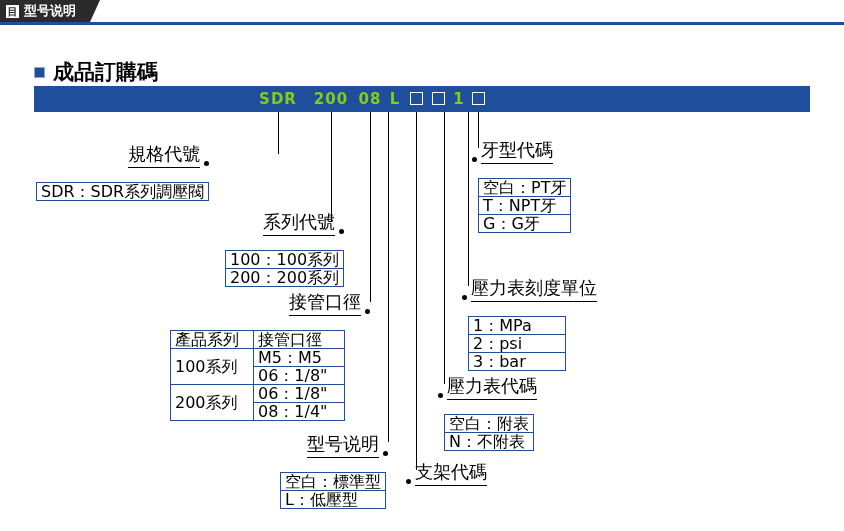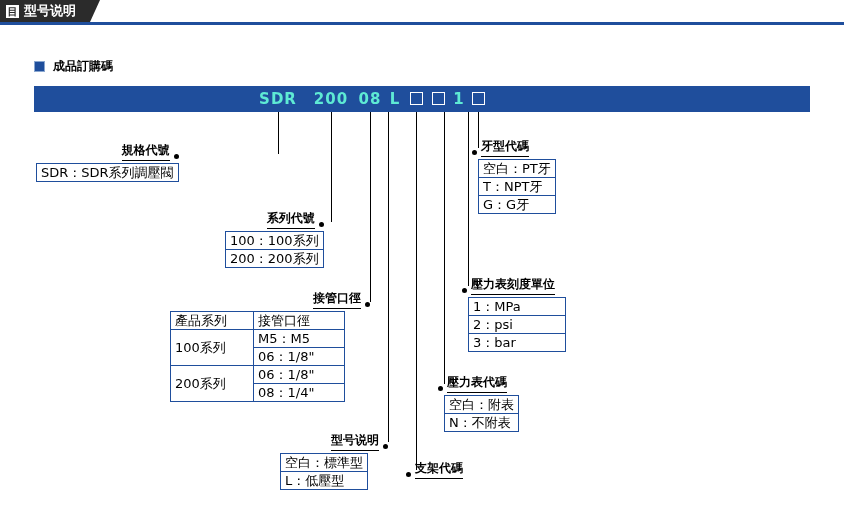--- a/index.html
+++ b/index.html
@@ -65,21 +65,21 @@
     width: 844px;
     height: 3px;
     background: #1f4e9c;
   }
 
   
   #section-title {
     position: absolute;
     left: 34px;
     top: 58px;
-    font-size: 12px;
+    font-size: 21px;
     font-weight: bold;
     display: flex;
     align-items: center;
   }
   #section-title .sq-icon {
     width: 9px;
     height: 9px;
     background: #1f4e9c;
     border: 1px solid #8aa7d0;
     margin-right: 8px;
@@ -87,21 +87,21 @@
   }
 
   
   #code-bar {
     position: absolute;
     left: 34px;
     top: 86px;
     width: 776px;
     height: 26px;
     background: #1f4e9c;
-    color: #5eead4;
+    color: #84cc16;
     font-size: 15px;
     font-weight: bold;
     letter-spacing: 1px;
   }
   .code-seg {
     position: absolute;
     top: 0;
     height: 26px;
     line-height: 26px;
     text-align: center;
@@ -114,22 +114,22 @@
     height: 13px;
     border: 1px solid #ffffff;
     box-sizing: border-box;
   }
 
   
   .callout {
     position: absolute;
   }
   .callout .c-title {
-    font-size: 12px;
-    font-weight: bold;
+    font-size: 18px;
+    font-weight: normal;
     white-space: nowrap;
     padding-bottom: 1px;
     border-bottom: 1.5px solid #000000;
     display: inline-block;
   }
   .callout .c-title-row {
     display: flex;
     align-items: flex-end;
     white-space: nowrap;
   }
@@ -142,22 +142,22 @@
     margin-left: 4px;
     margin-bottom: 2px;
     flex: none;
   }
   .dot-left {
     margin-left: 0;
     margin-right: 4px;
   }
   .c-table {
     border-collapse: collapse;
-    font-size: 13px;
-    margin-top: 2px;
+    font-size: 16px;
+    margin-top: 14px;
   }
   .c-table td {
     border: 1px solid #1f4e9c;
     padding: 0 4px;
     height: 17px;
     line-height: 17px;
     white-space: nowrap;
     color: #000000;
   }
 

